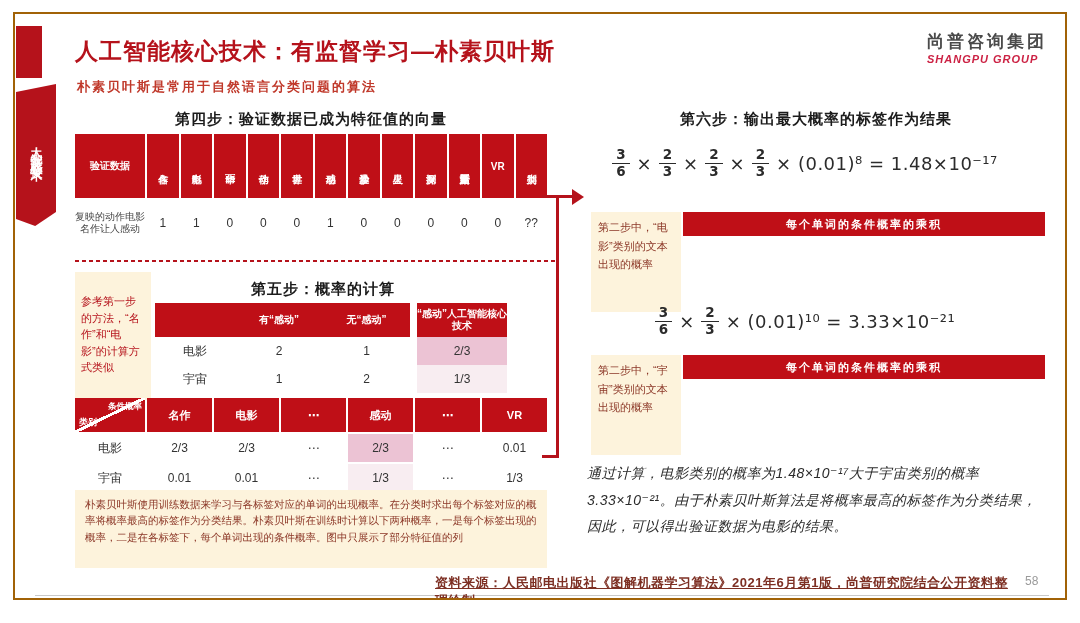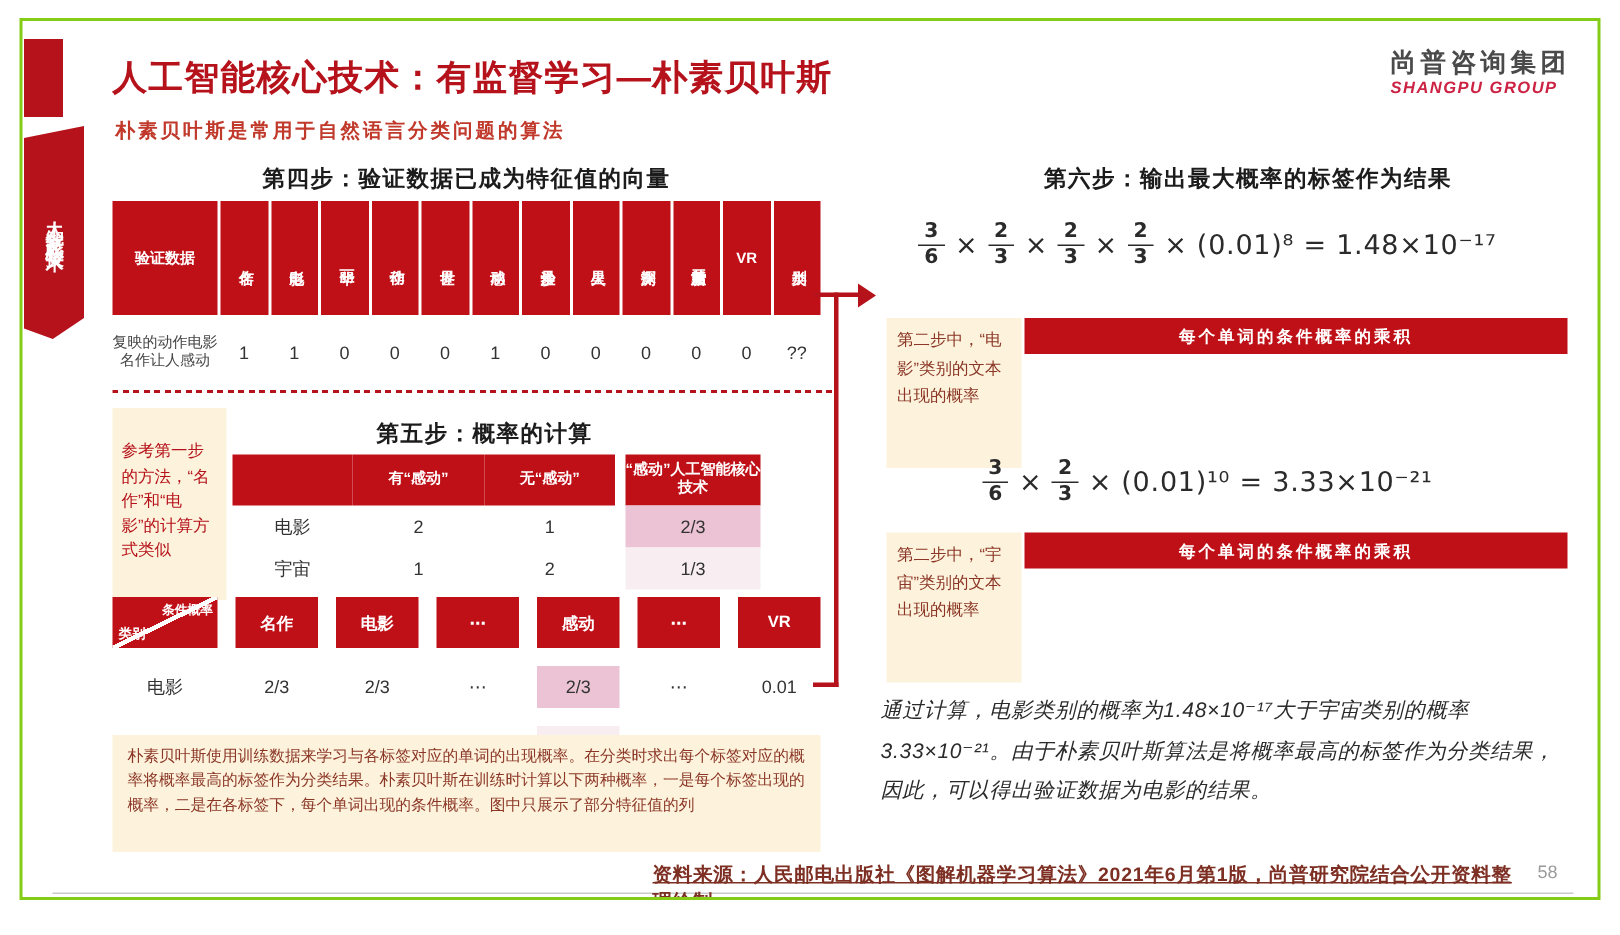--- a/index.html
+++ b/index.html
@@ -1,57 +1,57 @@
 <!DOCTYPE html>
 <html><head>
 <meta charset="utf-8">
 <style>
   * { margin:0; padding:0; box-sizing:border-box; }
   html,body { width:1080px; height:623px; background:#fff; font-family:"Liberation Sans","DejaVu Sans",sans-serif; }
-  .slide { position:absolute; left:13px; top:12px; width:1054px; height:588px; border:2px solid #84cc16; background:#fff; overflow:hidden; }
+  .slide { position:absolute; left:13px; top:12px; width:1054px; height:588px; border:2px solid #a16207; background:#fff; overflow:hidden; }
   .abs { position:absolute; }
 
   
   .corner-square { left:1px; top:12px; width:26px; height:52px; background:#b5121b; }
   .ribbon { left:1px; top:70px; width:40px; height:142px; background:#b5121b; display:flex; align-items:center; justify-content:center;
             clip-path:polygon(0 8px,100% 0,100% calc(100% - 14px),48% 100%,0 calc(100% - 7px)); }
   .ribbon span { writing-mode:vertical-rl; text-orientation:upright; color:#fff; font-size:12px; letter-spacing:3px; font-weight:bold; padding-bottom:10px; }
 
   .page-title { left:60px; top:22px; font-size:23px; font-weight:bold; color:#b5121b; letter-spacing:1px; }
   .page-subtitle { left:62px; top:64px; font-size:13px; font-weight:bold; color:#c0392b; letter-spacing:2px; }
   .logo { right:18px; top:16px; text-align:left; }
   .logo .cn { font-size:17px; font-weight:bold; color:#4a4a4a; letter-spacing:3px; }
   .logo .en { font-size:11px; font-weight:bold; font-style:italic; color:#cc2244; letter-spacing:1px; }
 
   .sec-title { font-size:15px; font-weight:bold; color:#1c1c1c; text-align:center; letter-spacing:1px; }
   #sec4-title { left:60px; top:96px; width:472px; }
   #sec5-title { left:140px; top:266px; width:336px; }
-  #sec6-title { left:586px; top:96px; width:462px; }
+  #sec6-title { left:570px; top:96px; width:462px; }
 
   
   .t1 { left:60px; top:120px; width:472px; display:grid; grid-template-columns:70px repeat(12,1fr); gap:2px; }
-  .t1 .hc { background:#bf0f17; color:#fff; height:76px; display:flex; align-items:center; justify-content:center; font-size:10px; font-weight:bold; }
+  .t1 .hc { background:#bf0f17; color:#fff; height:64px; display:flex; align-items:center; justify-content:center; font-size:10px; font-weight:bold; }
   .t1 .hc.vert span { writing-mode:vertical-rl; text-orientation:upright; line-height:1; }
   .t1 .dc { height:46px; display:flex; align-items:center; justify-content:center; font-size:12px; color:#333; background:#fff; }
   .t1 .dc.lbl { font-size:10px; text-align:center; line-height:1.2; color:#444; }
 
   .dashed-sep { left:60px; top:246px; width:480px; height:2px;
      background:repeating-linear-gradient(90deg,#b5121b 0 4px,transparent 4px 7px); }
 
   .cream { background:#fdf3dc; }
   .side-note { left:60px; top:258px; width:76px; height:128px; padding:21px 6px; font-size:11px; line-height:1.5; color:#b5121b; }
 
   
   .t2 { left:140px; top:289px; width:352px; display:grid; grid-template-columns:80px 88px 87px 7px 90px; }
   .t2 .hc { background:#bf0f17; color:#fff; height:34px; display:flex; align-items:center; justify-content:center; font-size:10px; font-weight:bold; text-align:center; line-height:1.25; }
   .t2 .sp { background:transparent; }
   .t2 .dc { height:28px; display:flex; align-items:center; justify-content:center; font-size:12px; color:#333; }
 
   
-  .t3 { left:60px; top:384px; width:472px; display:grid; grid-template-columns:70px repeat(6,1fr); gap:12px; }
+  .t3 { left:60px; top:384px; width:472px; display:grid; grid-template-columns:70px repeat(6,1fr); gap:2px; }
   .t3 .hc { background:#bf0f17; color:#fff; height:34px; display:flex; align-items:center; justify-content:center; font-size:11px; font-weight:bold; }
   .t3 .corner { position:relative; background:
       linear-gradient(to bottom right, rgba(0,0,0,0) calc(50% - 1.5px), #fff calc(50% - 1.5px), #fff calc(50% + 1.5px), rgba(0,0,0,0) calc(50% + 1.5px)), #bf0f17; }
   .t3 .corner .ct { position:absolute; right:3px; top:3px; font-size:8.5px; }
   .t3 .corner .cb { position:absolute; left:4px; bottom:3px; font-size:9px; }
   .t3 .dc { height:28px; display:flex; align-items:center; justify-content:center; font-size:12px; color:#333; }
 
   .hl1 { background:#ecc3d4 !important; }
   .hl2 { background:#f8edf1 !important; }
 

